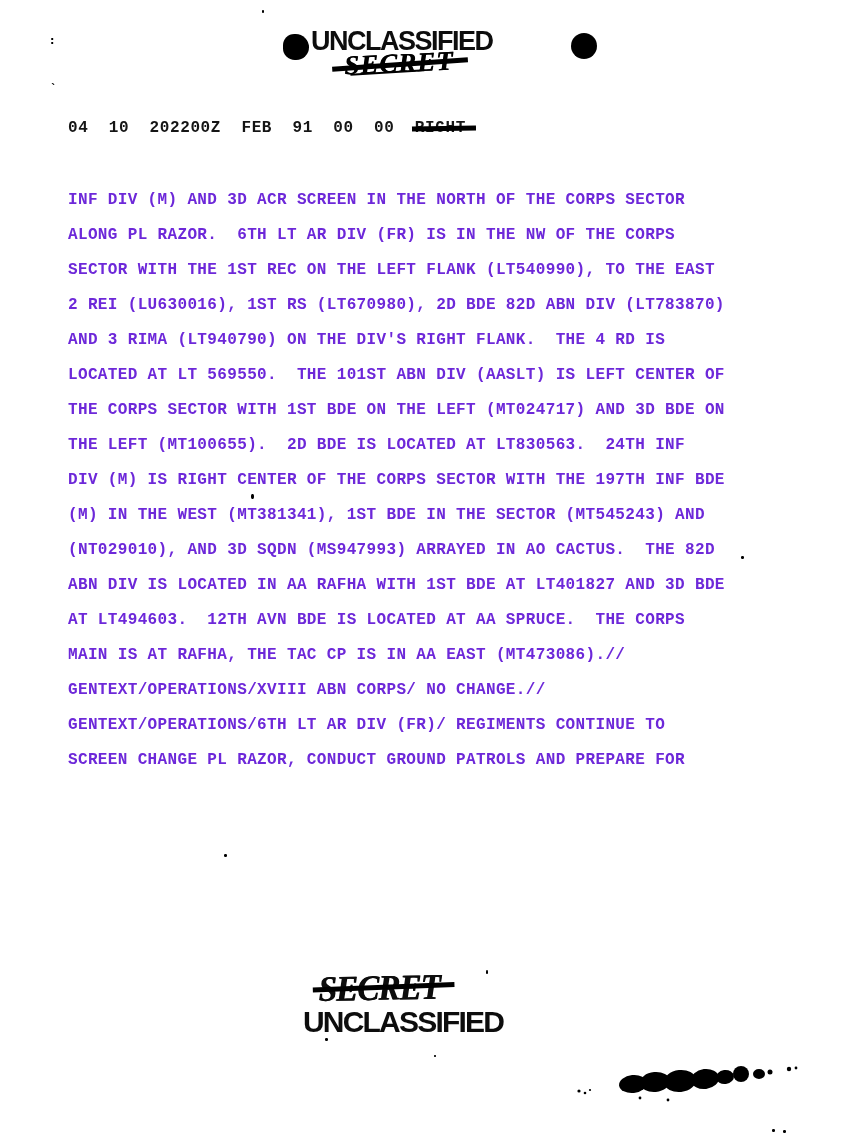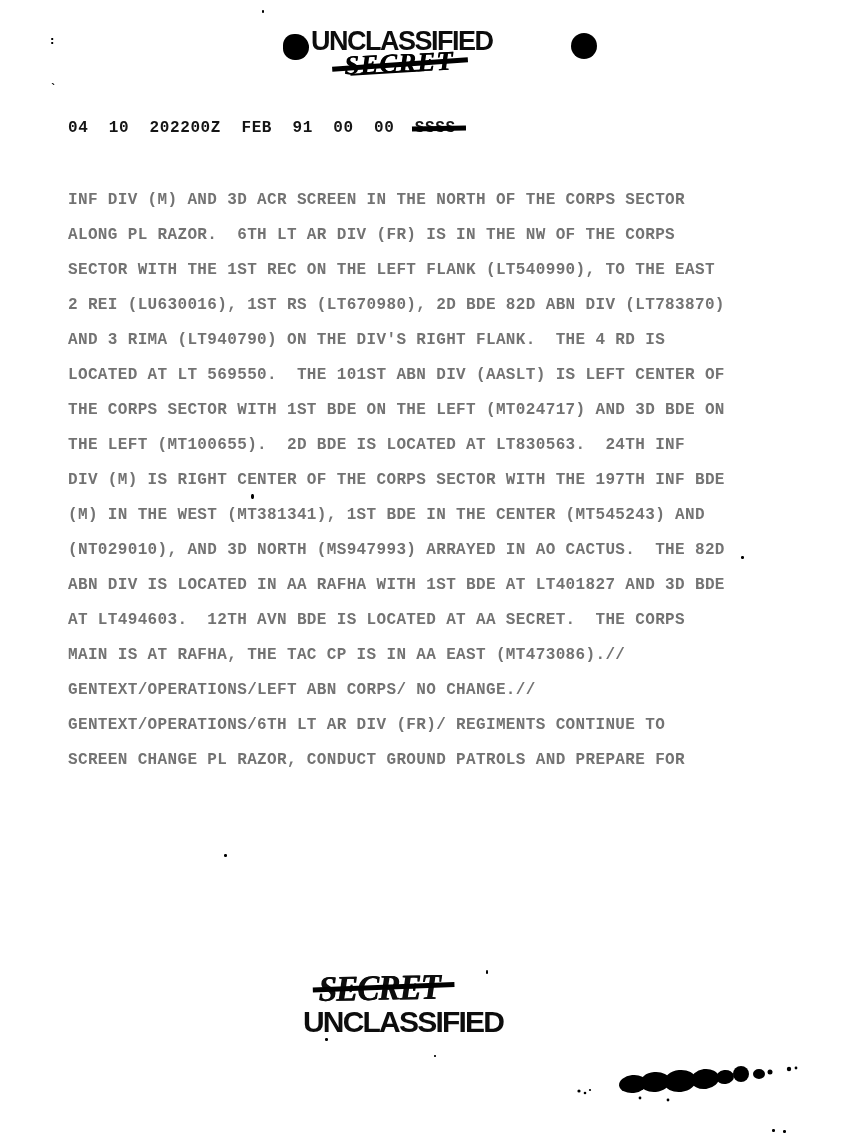--- a/index.html
+++ b/index.html
@@ -55,21 +55,21 @@
   }
   .struck-code::after{
     content:"";position:absolute;left:-3px;right:-10px;top:45%;height:5px;
     background:#000;transform:rotate(-1deg);
   }
   
   .body-text{
     position:absolute;left:68px;top:183px;width:740px;
     font-family:"Liberation Mono","DejaVu Sans Mono",monospace;
     font-weight:bold;font-size:16px;letter-spacing:0.35px;
-    color:#737373;
+    color:#6d28d9;
   }
   .body-text .line{
     height:35px;line-height:35px;white-space:pre;
   }
   
   .bottom-secret{
     position:absolute;left:318px;top:968px;
     font-family:"Liberation Serif",serif;
     font-weight:bold;font-style:italic;
     font-size:36px;letter-spacing:-1px;
@@ -104,21 +104,21 @@
   <span class="punch punch-left"></span>
   <span class="punch punch-right"></span>
 
   <div class="top-unclassified">UNCLASSIFIED</div>
   <div class="top-secret">
     <span>SECRET</span>
     <span class="strike"></span>
     <span class="strike2"></span>
   </div>
 
-  <div class="header-line"><span>04  10  202200Z  FEB  91  00  00  </span><span class="struck-code">SSSS</span></div>
+  <div class="header-line"><span>04  10  202200Z  FEB  91  00  00  </span><span class="struck-code">RIGHT</span></div>
 
   <div class="body-text">
 
       <div class="line">INF DIV (M) AND 3D ACR SCREEN IN THE NORTH OF THE CORPS SECTOR</div>
 
       <div class="line">ALONG PL RAZOR.  6TH LT AR DIV (FR) IS IN THE NW OF THE CORPS</div>
 
       <div class="line">SECTOR WITH THE 1ST REC ON THE LEFT FLANK (LT540990), TO THE EAST</div>
 
       <div class="line">2 REI (LU630016), 1ST RS (LT670980), 2D BDE 82D ABN DIV (LT783870)</div>
@@ -126,33 +126,33 @@
       <div class="line">AND 3 RIMA (LT940790) ON THE DIV'S RIGHT FLANK.  THE 4 RD IS</div>
 
       <div class="line">LOCATED AT LT 569550.  THE 101ST ABN DIV (AASLT) IS LEFT CENTER OF</div>
 
       <div class="line">THE CORPS SECTOR WITH 1ST BDE ON THE LEFT (MT024717) AND 3D BDE ON</div>
 
       <div class="line">THE LEFT (MT100655).  2D BDE IS LOCATED AT LT830563.  24TH INF</div>
 
       <div class="line">DIV (M) IS RIGHT CENTER OF THE CORPS SECTOR WITH THE 197TH INF BDE</div>
 
-      <div class="line">(M) IN THE WEST (MT381341), 1ST BDE IN THE CENTER (MT545243) AND</div>
+      <div class="line">(M) IN THE WEST (MT381341), 1ST BDE IN THE SECTOR (MT545243) AND</div>
 
 
 
-      <div class="line">(NT029010), AND 3D NORTH (MS947993) ARRAYED IN AO CACTUS.  THE 82D</div>
+      <div class="line">(NT029010), AND 3D SQDN (MS947993) ARRAYED IN AO CACTUS.  THE 82D</div>
 
       <div class="line">ABN DIV IS LOCATED IN AA RAFHA WITH 1ST BDE AT LT401827 AND 3D BDE</div>
 
-      <div class="line">AT LT494603.  12TH AVN BDE IS LOCATED AT AA SECRET.  THE CORPS</div>
+      <div class="line">AT LT494603.  12TH AVN BDE IS LOCATED AT AA SPRUCE.  THE CORPS</div>
 
       <div class="line">MAIN IS AT RAFHA, THE TAC CP IS IN AA EAST (MT473086).//</div>
 
-      <div class="line">GENTEXT/OPERATIONS/LEFT ABN CORPS/ NO CHANGE.//</div>
+      <div class="line">GENTEXT/OPERATIONS/XVIII ABN CORPS/ NO CHANGE.//</div>
 
       <div class="line">GENTEXT/OPERATIONS/6TH LT AR DIV (FR)/ REGIMENTS CONTINUE TO</div>
 
       <div class="line">SCREEN CHANGE PL RAZOR, CONDUCT GROUND PATROLS AND PREPARE FOR</div>
     </div>
 
   <div class="bottom-secret">
     <span>SECRET</span>
     <span class="strike"></span>
   </div>

